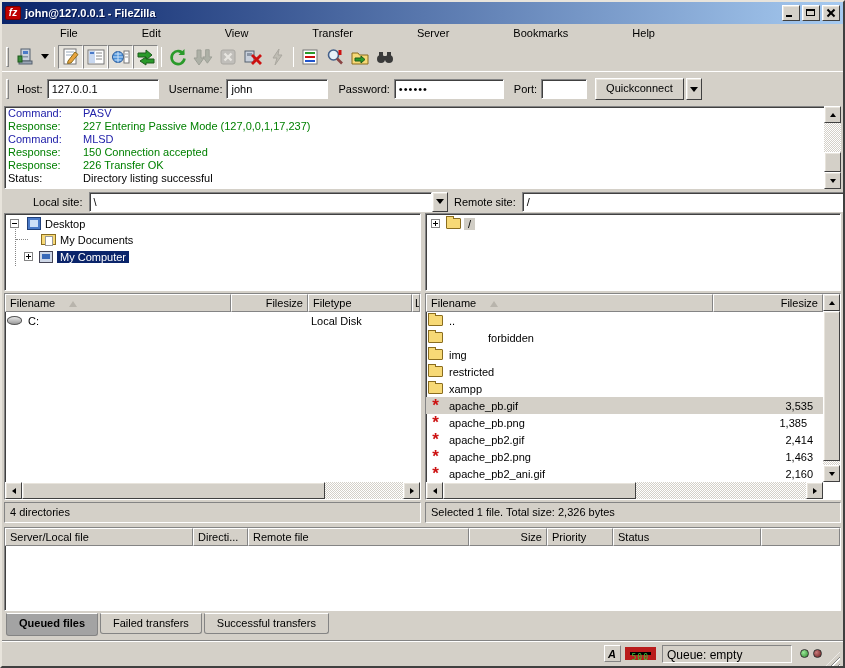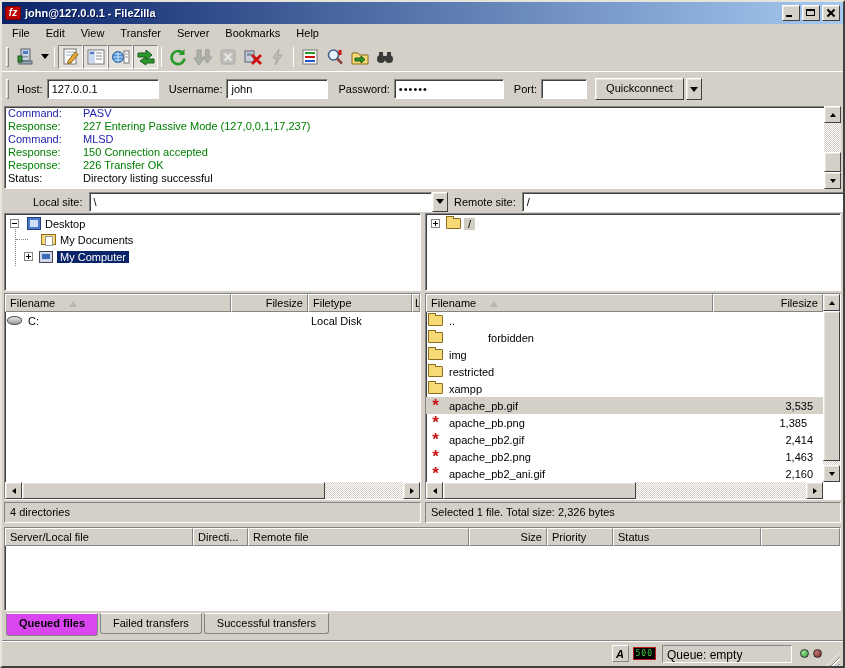--- a/index.html
+++ b/index.html
@@ -16,21 +16,21 @@
   .appicon{width:16px;height:14px;background:#bf0000;border:1px solid #7a0000;color:#fff;font-weight:bold;font-style:italic;font-size:10px;line-height:12px;text-align:center;margin-right:4px;border-radius:2px;}
   .titletext{color:#fff;font-weight:bold;flex:1;text-shadow:1px 1px 0 #00104a;}
   .winbtn{width:18px;height:16px;background:#d4d0c8;border:1px solid;border-color:#fff #404040 #404040 #fff;box-shadow:inset 1px 1px 0 #e8e4dc;margin-left:2px;position:relative;}
   .glyph-min::after{content:"";position:absolute;left:3px;right:7px;bottom:3px;height:2px;background:#000;}
   .glyph-max::after{content:"";position:absolute;left:3px;top:3px;right:4px;bottom:4px;border:1px solid #000;border-top-width:2px;}
   .glyph-close::before,.glyph-close::after{content:"";position:absolute;left:3px;top:6px;width:10px;height:2px;background:#000;}
   .glyph-close::before{transform:rotate(45deg);}
   .glyph-close::after{transform:rotate(-45deg);}
   
   .menubar{left:0;top:22px;width:841px;height:18px;display:flex;align-items:center;padding-left:2px;}
-  .menuitem{padding:2px 8px;}
+  .menuitem{padding:2px 8px;margin-left:48px;}
   
   .toolbar{left:0;top:40px;width:841px;height:30px;display:flex;align-items:center;padding-left:3px;border-bottom:1px solid #fff;}
   .grip{width:3px;height:20px;border:1px solid;border-color:#fff #848484 #848484 #fff;margin:0 4px 0 1px;}
   .tsep{width:1px;height:20px;background:#848484;border-right:1px solid #fff;margin:0 3px;}
   .ticon{width:25px;height:24px;display:flex;align-items:center;justify-content:center;}
   .ticon.pressed{border:1px solid;border-color:#848484 #fff #fff #848484;background:#e4e1da;}
   .ticon.disabled{opacity:.45;filter:grayscale(80%);}
   .dropbtn-t{width:13px;height:22px;display:flex;align-items:center;justify-content:center;}
   .arr-down{width:0;height:0;border-left:4px solid transparent;border-right:4px solid transparent;border-top:5px solid #000;}
   
@@ -84,25 +84,25 @@
   .i-desktop::after{content:"";position:absolute;inset:2px;background:#cfe0f8;}
   .i-mydocs{width:15px;height:11px;background:#f7d976;border:1px solid #8a6d1f;flex:none;position:relative;margin-right:4px;}
   .i-mydocs::after{content:"";position:absolute;right:2px;top:1px;width:6px;height:8px;background:#fff;border:1px solid #999;}
   .i-computer{width:14px;height:12px;background:#cfd8e8;border:1px solid #445;flex:none;position:relative;margin-right:4px;}
   .i-computer::after{content:"";position:absolute;inset:2px 2px 3px 2px;background:#3a6ab8;}
   
   .queuebox{left:2px;top:525px;width:837px;height:84px;background:#fff;border:1px solid;border-color:#848484 #fff #fff #848484;box-shadow:inset 1px 1px 0 #404040;overflow:hidden;}
   
   .tabsrow{left:2px;top:611px;width:837px;height:24px;display:flex;align-items:flex-start;padding-left:2px;}
   .tab{background:#d4d0c8;border:1px solid #848484;border-top:1px solid #fff;border-radius:0 0 3px 3px;padding:3px 12px 4px 12px;margin-right:2px;}
-  .tab.active{background:#d946ef;font-weight:bold;border-top-color:#fff;padding-bottom:6px;}
+  .tab.active{background:#a3a3a3;font-weight:bold;border-top-color:#fff;padding-bottom:6px;}
   
   .statusbar{left:0;top:638px;width:841px;height:26px;border-top:1px solid #848484;box-shadow:inset 0 1px 0 #fff;display:flex;align-items:center;justify-content:flex-end;padding:0 3px;}
   .abadge{width:17px;height:17px;border:1px solid;border-color:#fff #848484 #848484 #fff;display:flex;align-items:center;justify-content:center;font-weight:bold;font-style:italic;font-size:11px;margin-right:4px;}
-  .lcd{height:13px;background:#000;color:#39c939;font-family:"DejaVu Sans Mono",monospace;font-size:8px;line-height:12px;padding:0 2px;letter-spacing:1px;margin-right:6px;border:1px solid #b91c1c;}
+  .lcd{height:13px;background:#000;color:#39c939;font-family:"DejaVu Sans Mono",monospace;font-size:8px;line-height:12px;padding:0 2px;letter-spacing:1px;margin-right:6px;border:5px solid #b91c1c;}
   .queuefield{width:130px;height:18px;background:#d4d0c8;border:1px solid;border-color:#848484 #fff #fff #848484;padding:2px 4px 0 4px;font-size:12px;margin-right:8px;}
   .led{width:9px;height:9px;border-radius:50%;margin-right:4px;border:1px solid #333;}
   .led.g{background:radial-gradient(circle at 35% 35%,#9ae89a,#2a8a2a);}
   .led.r{background:radial-gradient(circle at 35% 35%,#c87a7a,#6a1a1a);}
   .gripcorner{width:14px;height:14px;align-self:flex-end;background:repeating-linear-gradient(135deg,transparent 0 3px,#848484 3px 4px,#fff 4px 5px);clip-path:polygon(100% 0,100% 100%,0 100%);}
   svg{display:block;}
 </style>
 </head>
 <body>
 

